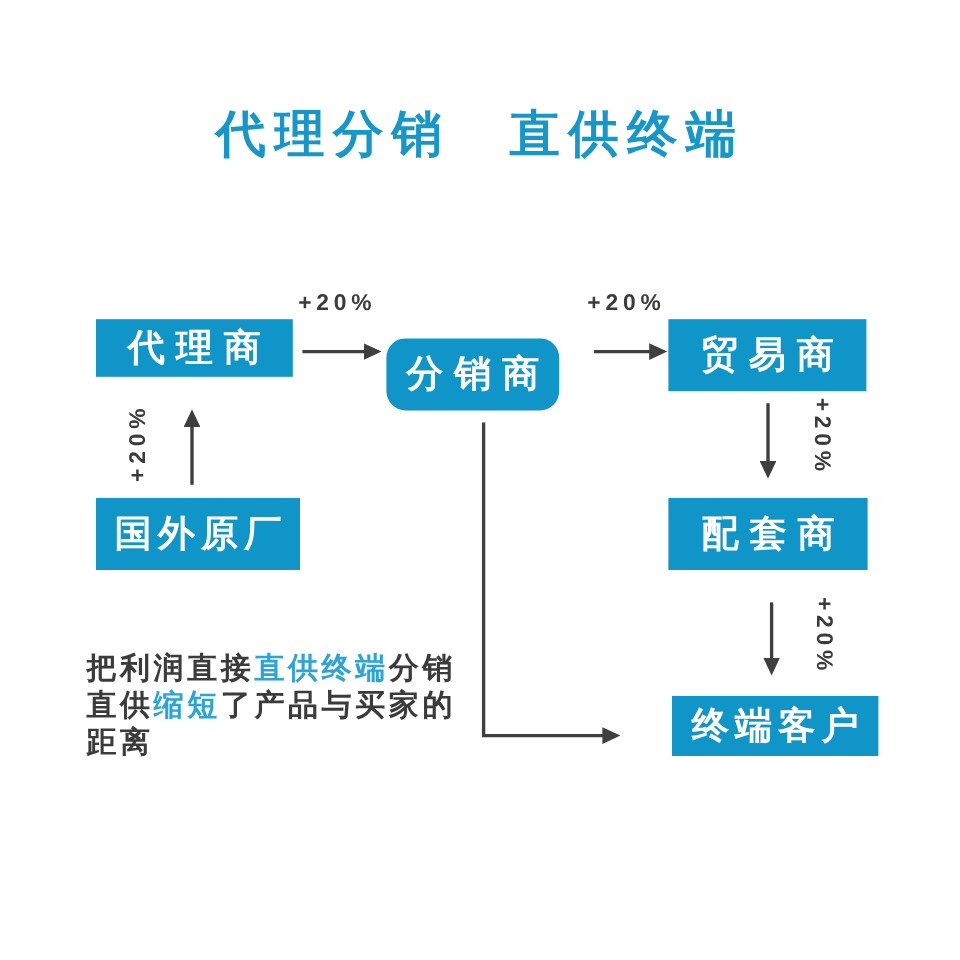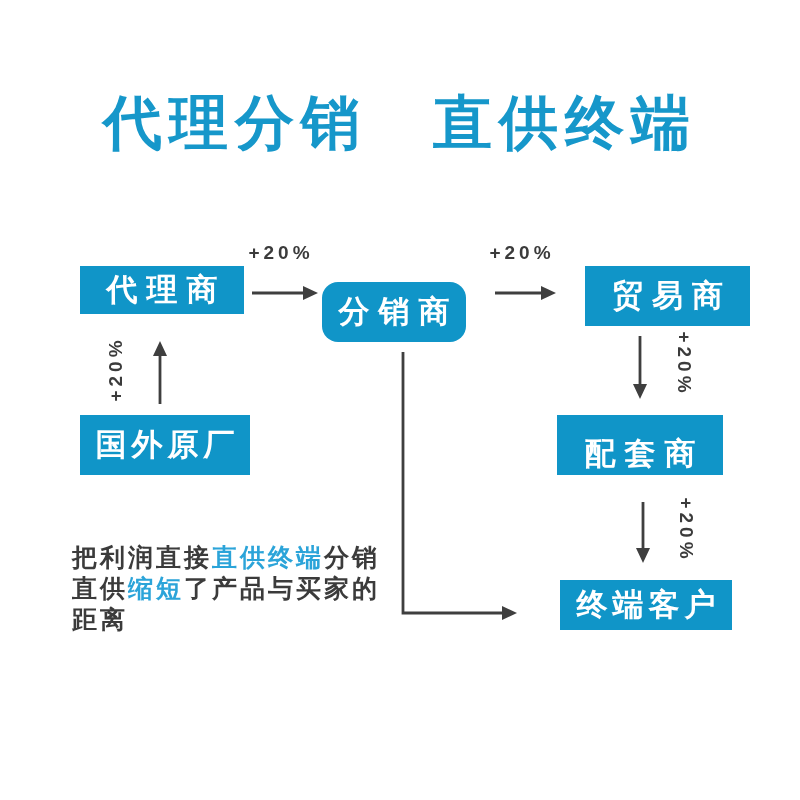--- a/index.html
+++ b/index.html
@@ -17,43 +17,43 @@
     position:relative;
     width:800px;height:800px;
     background:#ffffff;
     overflow:hidden;
   }
   .page-title{
     position:absolute;
     left:0;top:84px;width:800px;
     margin:0;
     text-align:center;
-    font-size:59px;
+    font-size:42px;
     font-weight:900;
     letter-spacing:7px;
     color:var(--title-blue);
     white-space:pre;
   }
   .node{
     position:absolute;
     background:var(--accent-blue);
     color:var(--box-text);
     display:flex;
     align-items:center;
     justify-content:center;
     font-weight:700;
     font-size:31px;
   }
   .node.chars3{letter-spacing:9px;text-indent:9px;}
   .node.chars4{letter-spacing:5px;text-indent:5px;}
   #node-agent{left:80px;top:266px;width:164px;height:48px;}
   #node-distributor{left:322px;top:282px;width:144px;height:60px;border-radius:16px;}
-  #node-trader{left:585px;top:266px;width:165px;height:60px;}
+  #node-trader{left:557px;top:266px;width:165px;height:60px;}
   #node-factory{left:80px;top:415px;width:170px;height:60px;}
-  #node-supplier{left:557px;top:415px;width:166px;height:60px;align-items:flex-end;}
+  #node-supplier{left:557px;top:415px;width:166px;height:60px;}
   #node-end-customer{left:560px;top:580px;width:172px;height:50px;}
   .arrow-layer{
     position:absolute;
     left:0;top:0;width:800px;height:800px;
     pointer-events:none;
   }
   .arrow-layer line,.arrow-layer polyline{
     stroke:var(--arrow-gray);
     stroke-width:2.8;
     fill:none;

